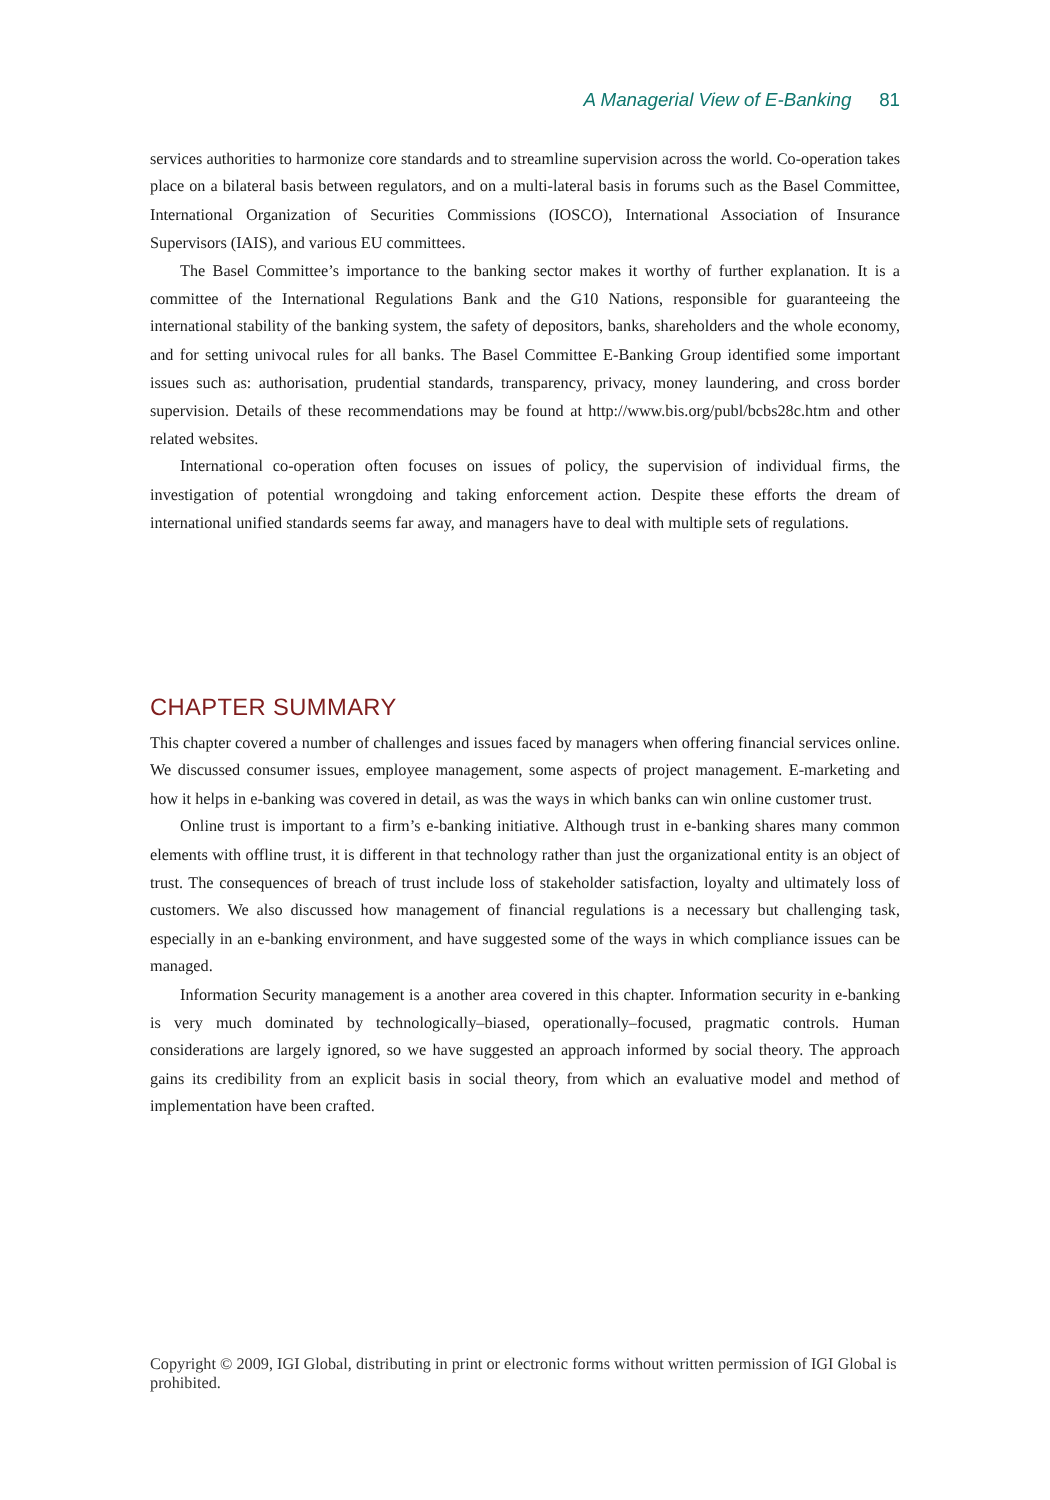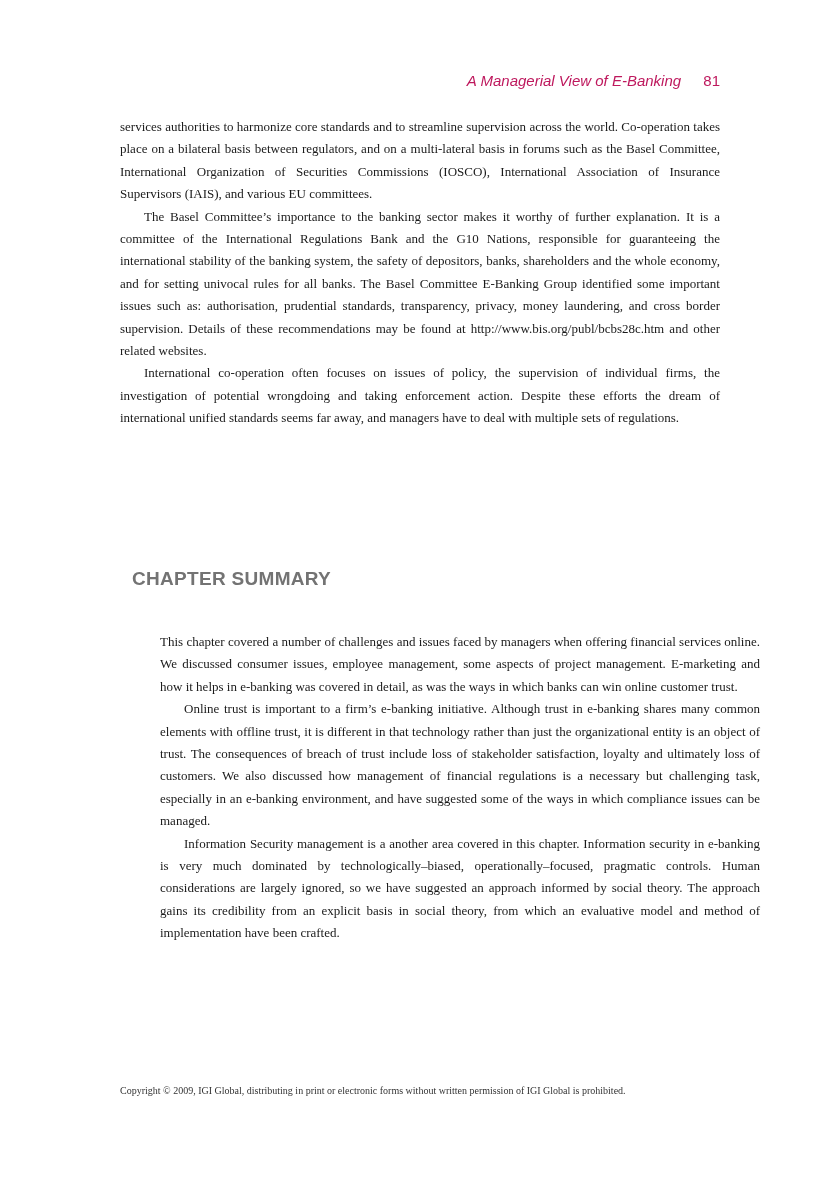--- a/index.html
+++ b/index.html
@@ -13,21 +13,21 @@
       position: relative;
       overflow: hidden;
       color: #1a1a1a;
     }
     .running-header {
       position: absolute;
       top: 72px;
       right: 120px;
       font-family: "Liberation Sans", sans-serif;
       font-size: 15px;
-      color: #be185d;
+      color: #0f766e;
       white-space: nowrap;
     }
     .running-header .title {
       font-style: italic;
     }
     .running-header .page-num {
       margin-left: 18px;
     }
     .body-text {
       position: absolute;
@@ -44,34 +44,34 @@
     }
     .body-text p.indent {
       text-indent: 24px;
     }
     #block-top { top: 116px; }
     .section-heading {
       position: absolute;
       left: 120px;
       top: 556px;
       font-family: "Liberation Sans", sans-serif;
-      font-weight: bold;
+      font-weight: normal;
       font-size: 19px;
       letter-spacing: 0.3px;
-      color: #737373;
-      margin: 12px;
+      color: #7f1d1d;
+      margin: 0;
     }
-    #block-summary { top: 631px; margin-left: 40px; }
+    #block-summary { top: 583px; }
     .footer {
       position: absolute;
       left: 120px;
       top: 1083px;
       width: 600px;
       font-family: "Liberation Serif", serif;
-      font-size: 10px;
+      font-size: 13px;
       line-height: 15px;
       color: #333333;
     }
   </style>
 </head>
 <body>
 
 <div class="running-header">
   <span class="title">A Managerial View of E-Banking</span>
   <span class="page-num">81</span>

